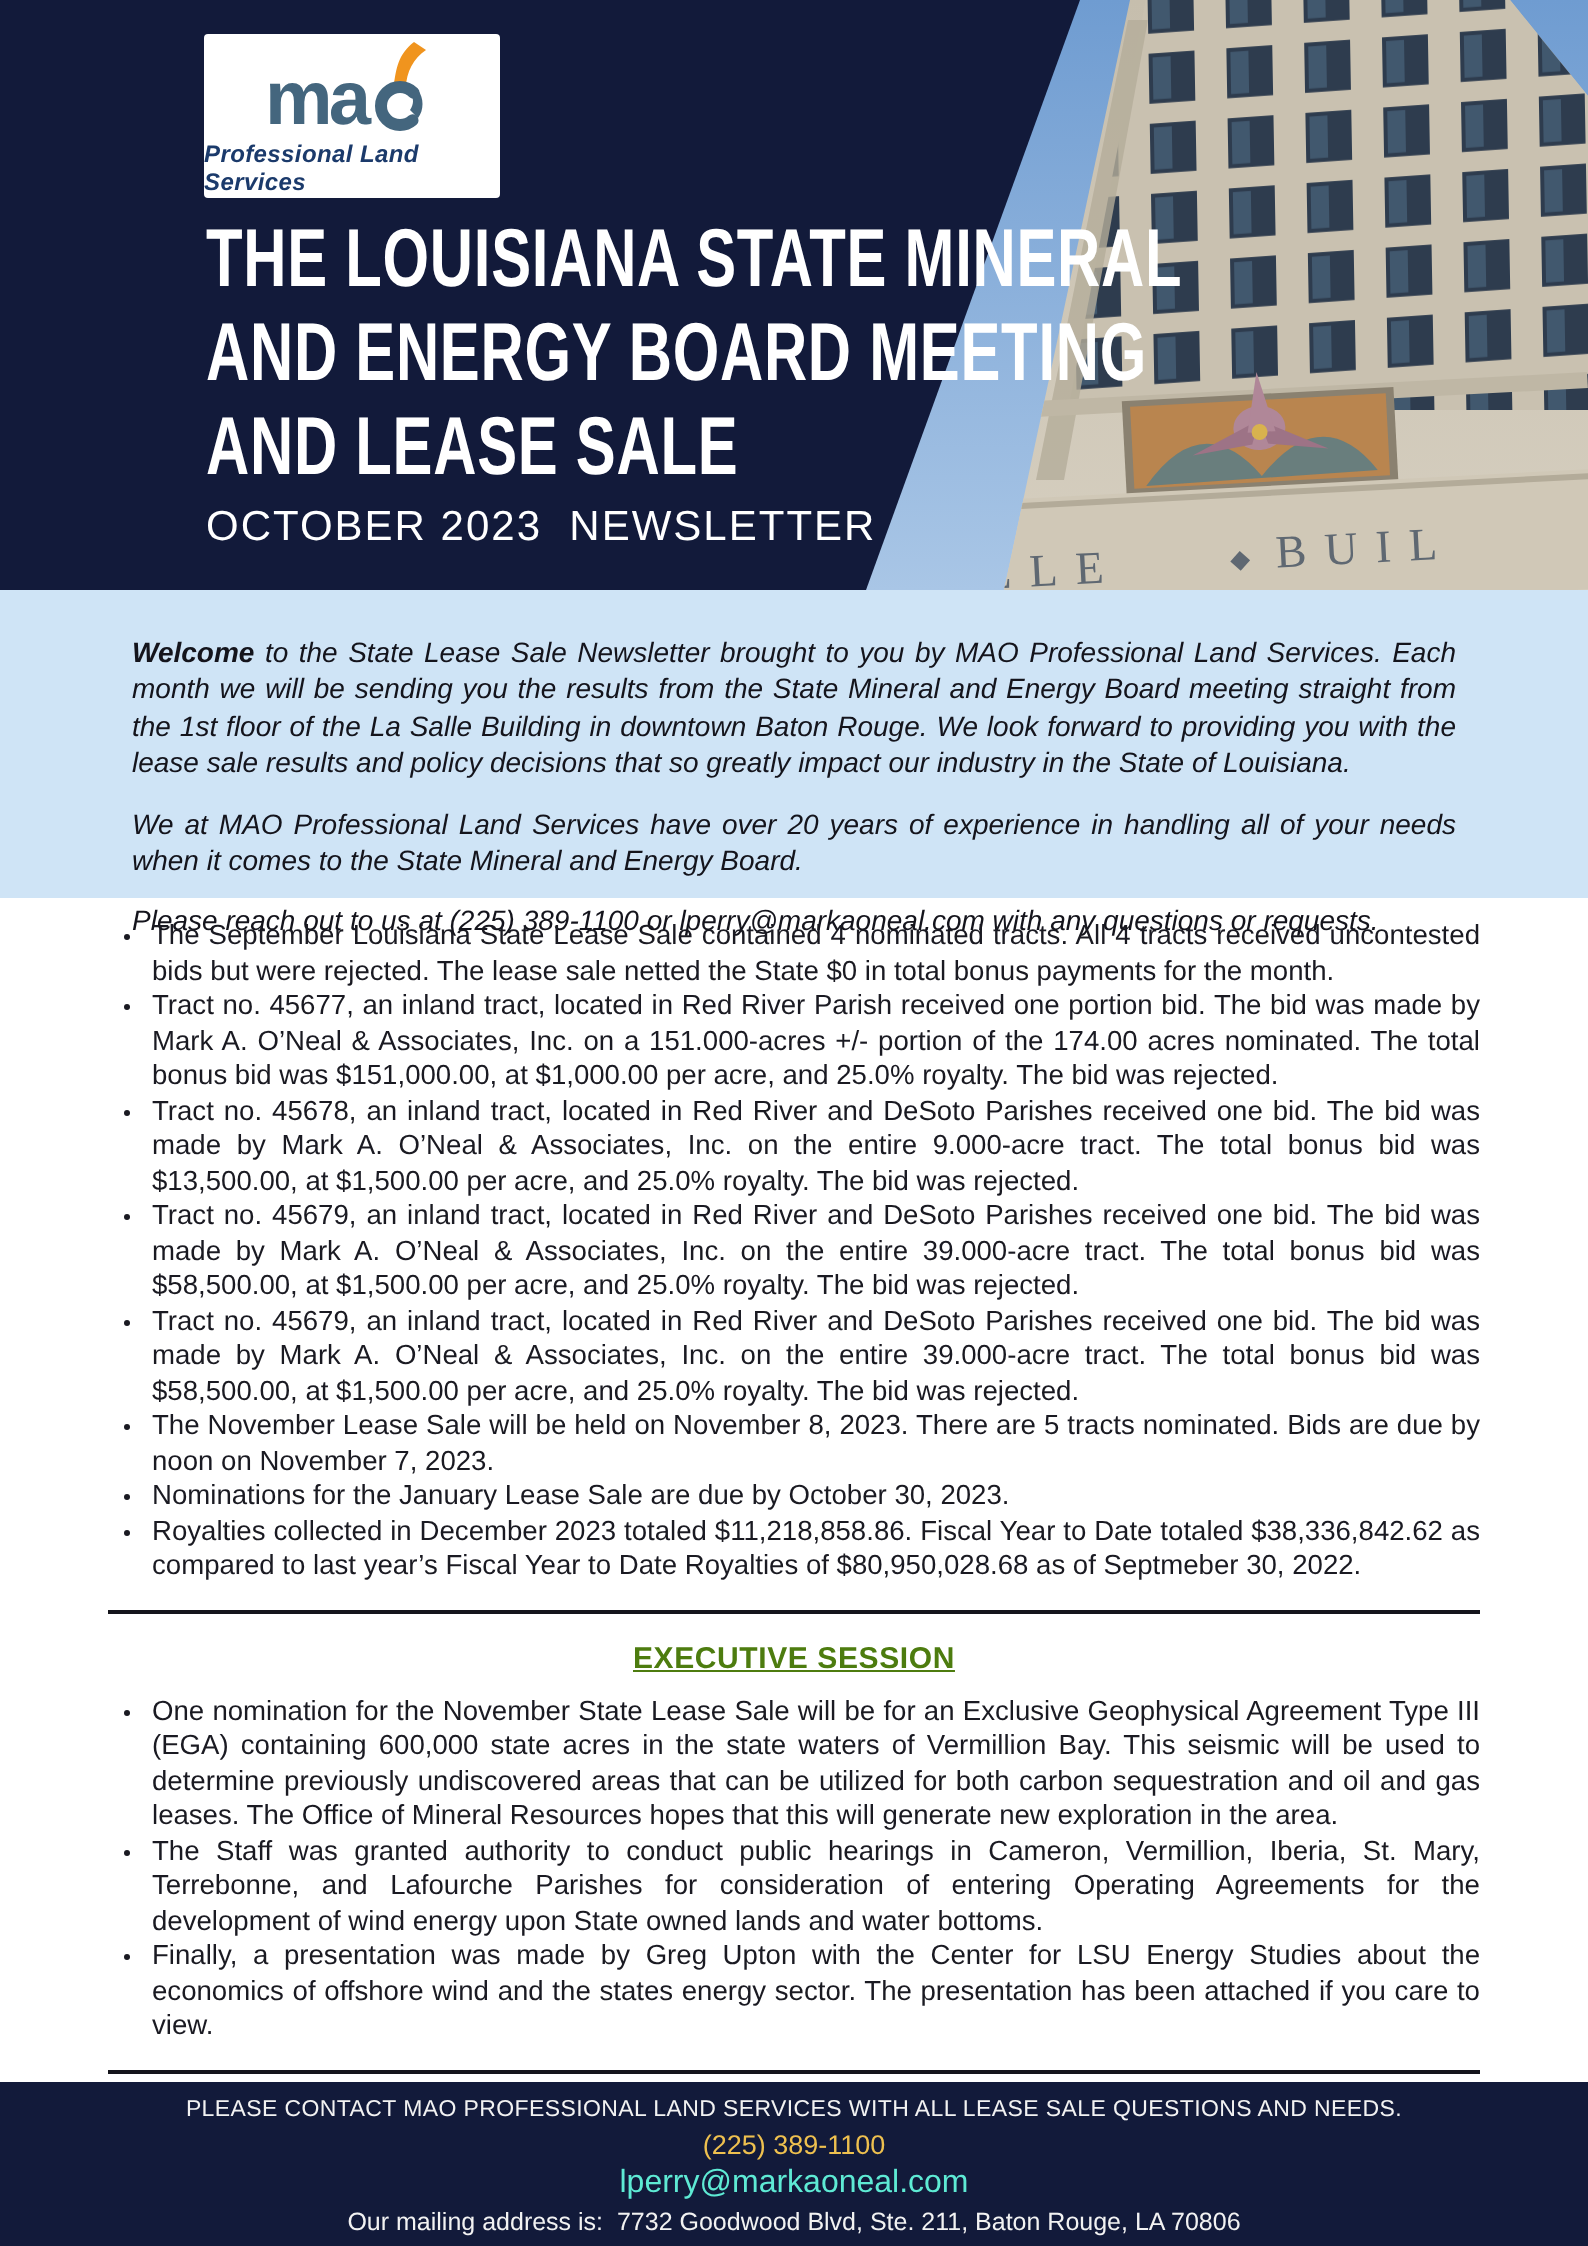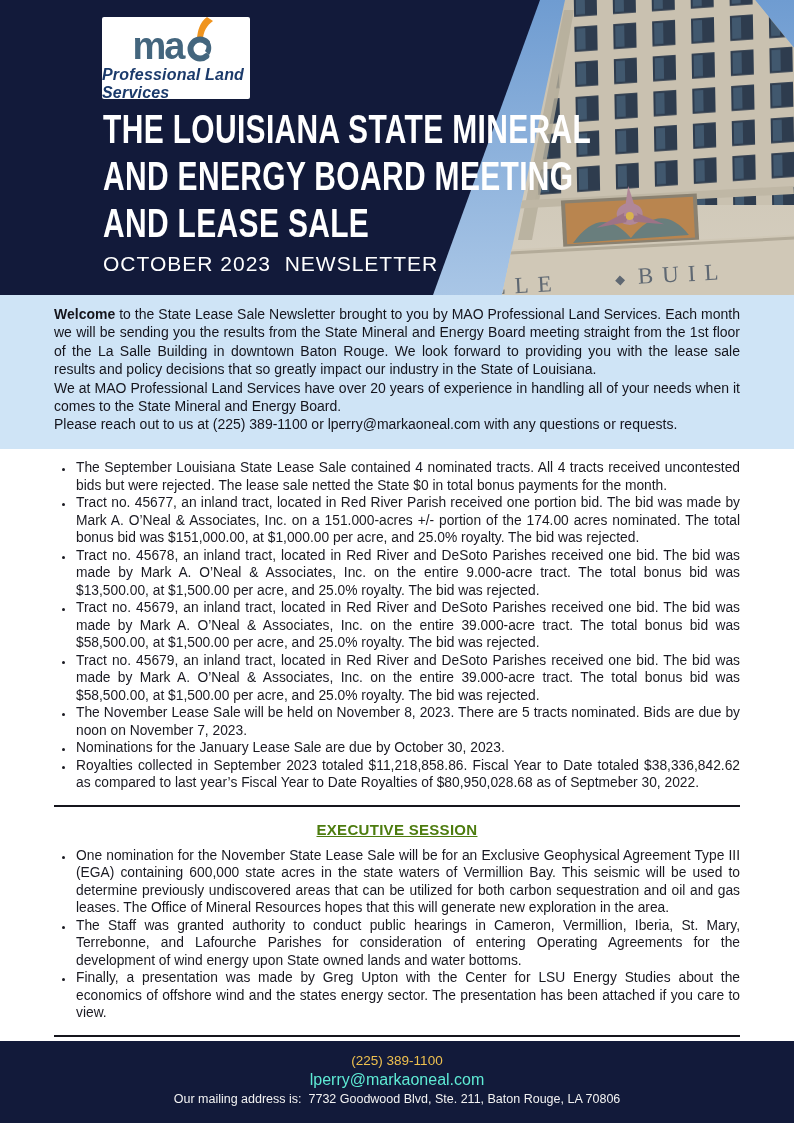--- a/index.html
+++ b/index.html
@@ -22,40 +22,40 @@
     background:#ffffff; border-radius:2px;
     display:flex; flex-direction:column; align-items:center; justify-content:center;
   }
   .logo-row{display:flex; align-items:flex-end; height:44px; margin-top:4px;}
   .logo-ma{
     font-weight:700; font-size:38px; line-height:34px; color:#44667e;
     letter-spacing:-2px; font-family:"Liberation Sans", sans-serif;
   }
   .logo-oswoosh{width:34px; height:48px; margin-left:2px;}
   .logo-tagline{
-    font-style:italic; font-weight:700; font-size:16px; color:#1b3a6b;
+    font-style:italic; font-weight:700; font-size:12px; color:#1b3a6b;
     margin-top:3px; letter-spacing:.2px;
   }
   .main-title{
     position:absolute; left:55px; top:106px; margin:0;
     color:#ffffff; font-weight:700; font-size:41px; line-height:47px;
     letter-spacing:.5px; white-space:nowrap;
     transform:scaleX(.73); transform-origin:left top;
   }
   .subtitle{
     position:absolute; left:55px; top:252px; margin:0;
     color:#ffffff; font-weight:400; font-size:21px; letter-spacing:1px;
     white-space:pre;
   }
   
   .welcome{
     position:absolute; top:295px; left:0; width:794px; height:154px;
     background:#cfe4f6; box-sizing:border-box; padding:10px 54px 0 54px;
   }
-  .welcome p{margin:0; font-size:14px; line-height:18.4px; text-align:justify; color:#14141c;}
+  .welcome p{margin:12px; font-size:14px; line-height:18.4px; text-align:justify; color:#14141c;font-style:italic;}
   .welcome .lead{font-weight:700;}
   
   .main{position:absolute; top:449px; left:0; width:794px; box-sizing:border-box; padding:10px 54px 0 54px;}
   .results-heading{
     margin:2px 0 8px 0; font-size:17px; font-weight:700; color:#101018; letter-spacing:.2px;
   }
   ul.bullets{margin:0; padding:0 0 0 21px; list-style:disc outside;}
   ul.bullets li{
     font-size:13.8px; line-height:17.5px; text-align:justify; color:#1a1a22;
     margin:0; padding-left:1px;
@@ -169,35 +169,36 @@
 
 
     <ul class="bullets">
       <li>The September Louisiana State Lease Sale contained 4 nominated tracts. All 4 tracts received uncontested bids but were rejected. The lease sale netted the State $0 in total bonus payments for the month.</li>
       <li>Tract no. 45677, an inland tract, located in Red River Parish received one portion bid. The bid was made by Mark A. O’Neal &amp; Associates, Inc. on a 151.000-acres +/- portion of the 174.00 acres nominated. The total bonus bid was $151,000.00, at $1,000.00 per acre, and 25.0% royalty. The bid was rejected.</li>
       <li>Tract no. 45678, an inland tract, located in Red River and DeSoto Parishes received one bid. The bid was made by Mark A. O’Neal &amp; Associates, Inc. on the entire 9.000-acre tract. The total bonus bid was $13,500.00, at $1,500.00 per acre, and 25.0% royalty. The bid was rejected.</li>
       <li>Tract no. 45679, an inland tract, located in Red River and DeSoto Parishes received one bid. The bid was made by Mark A. O’Neal &amp; Associates, Inc. on the entire 39.000-acre tract. The total bonus bid was $58,500.00, at $1,500.00 per acre, and 25.0% royalty. The bid was rejected.</li>
       <li>Tract no. 45679, an inland tract, located in Red River and DeSoto Parishes received one bid. The bid was made by Mark A. O’Neal &amp; Associates, Inc. on the entire 39.000-acre tract. The total bonus bid was $58,500.00, at $1,500.00 per acre, and 25.0% royalty. The bid was rejected.</li>
       <li>The November Lease Sale will be held on November 8, 2023. There are 5 tracts nominated. Bids are due by noon on November 7, 2023.</li>
       <li>Nominations for the January Lease Sale are due by October 30, 2023.</li>
-      <li>Royalties collected in September 2023 totaled $11,218,858.86. Fiscal Year to Date totaled $38,336,842.62 as compared to last year’s Fiscal Year to Date Royalties of $80,950,028.68 as of Septmeber 30, 2022.</li>
+      <li>Royalties collected in December 2023 totaled $11,218,858.86. Fiscal Year to Date totaled $38,336,842.62 as compared to last year’s Fiscal Year to Date Royalties of $80,950,028.68 as of Septmeber 30, 2022.</li>
     </ul>
 
     <hr class="divider">
 
     <h3 class="exec-heading">EXECUTIVE SESSION</h3>
 
     <ul class="bullets">
       <li>One nomination for the November State Lease Sale will be for an Exclusive Geophysical Agreement Type III (EGA) containing 600,000 state acres in the state waters of Vermillion Bay. This seismic will be used to determine previously undiscovered areas that can be utilized for both carbon sequestration and oil and gas leases. The Office of Mineral Resources hopes that this will generate new exploration in the area.</li>
       <li>The Staff was granted authority to conduct public hearings in Cameron, Vermillion, Iberia, St. Mary, Terrebonne, and Lafourche Parishes for consideration of entering Operating Agreements for the development of wind energy upon State owned lands and water bottoms.</li>
       <li>Finally, a presentation was made by Greg Upton with the Center for LSU Energy Studies about the economics of offshore wind and the states energy sector. The presentation has been attached if you care to view.</li>
     </ul>
 
     <hr class="divider">
   </div>
 
   <div class="footer">
+    <p class="footer-line1">PLEASE CONTACT MAO PROFESSIONAL LAND SERVICES WITH ALL LEASE SALE QUESTIONS AND NEEDS.</p>
     <a href="#" class="footer-phone">(225) 389-1100</a>
     <a href="#" class="footer-email">lperry@markaoneal.com</a>
     <p class="footer-address">Our mailing address is:  7732 Goodwood Blvd, Ste. 211, Baton Rouge, LA 70806</p>
   </div>
 
 </div>
 
 </body></html>

